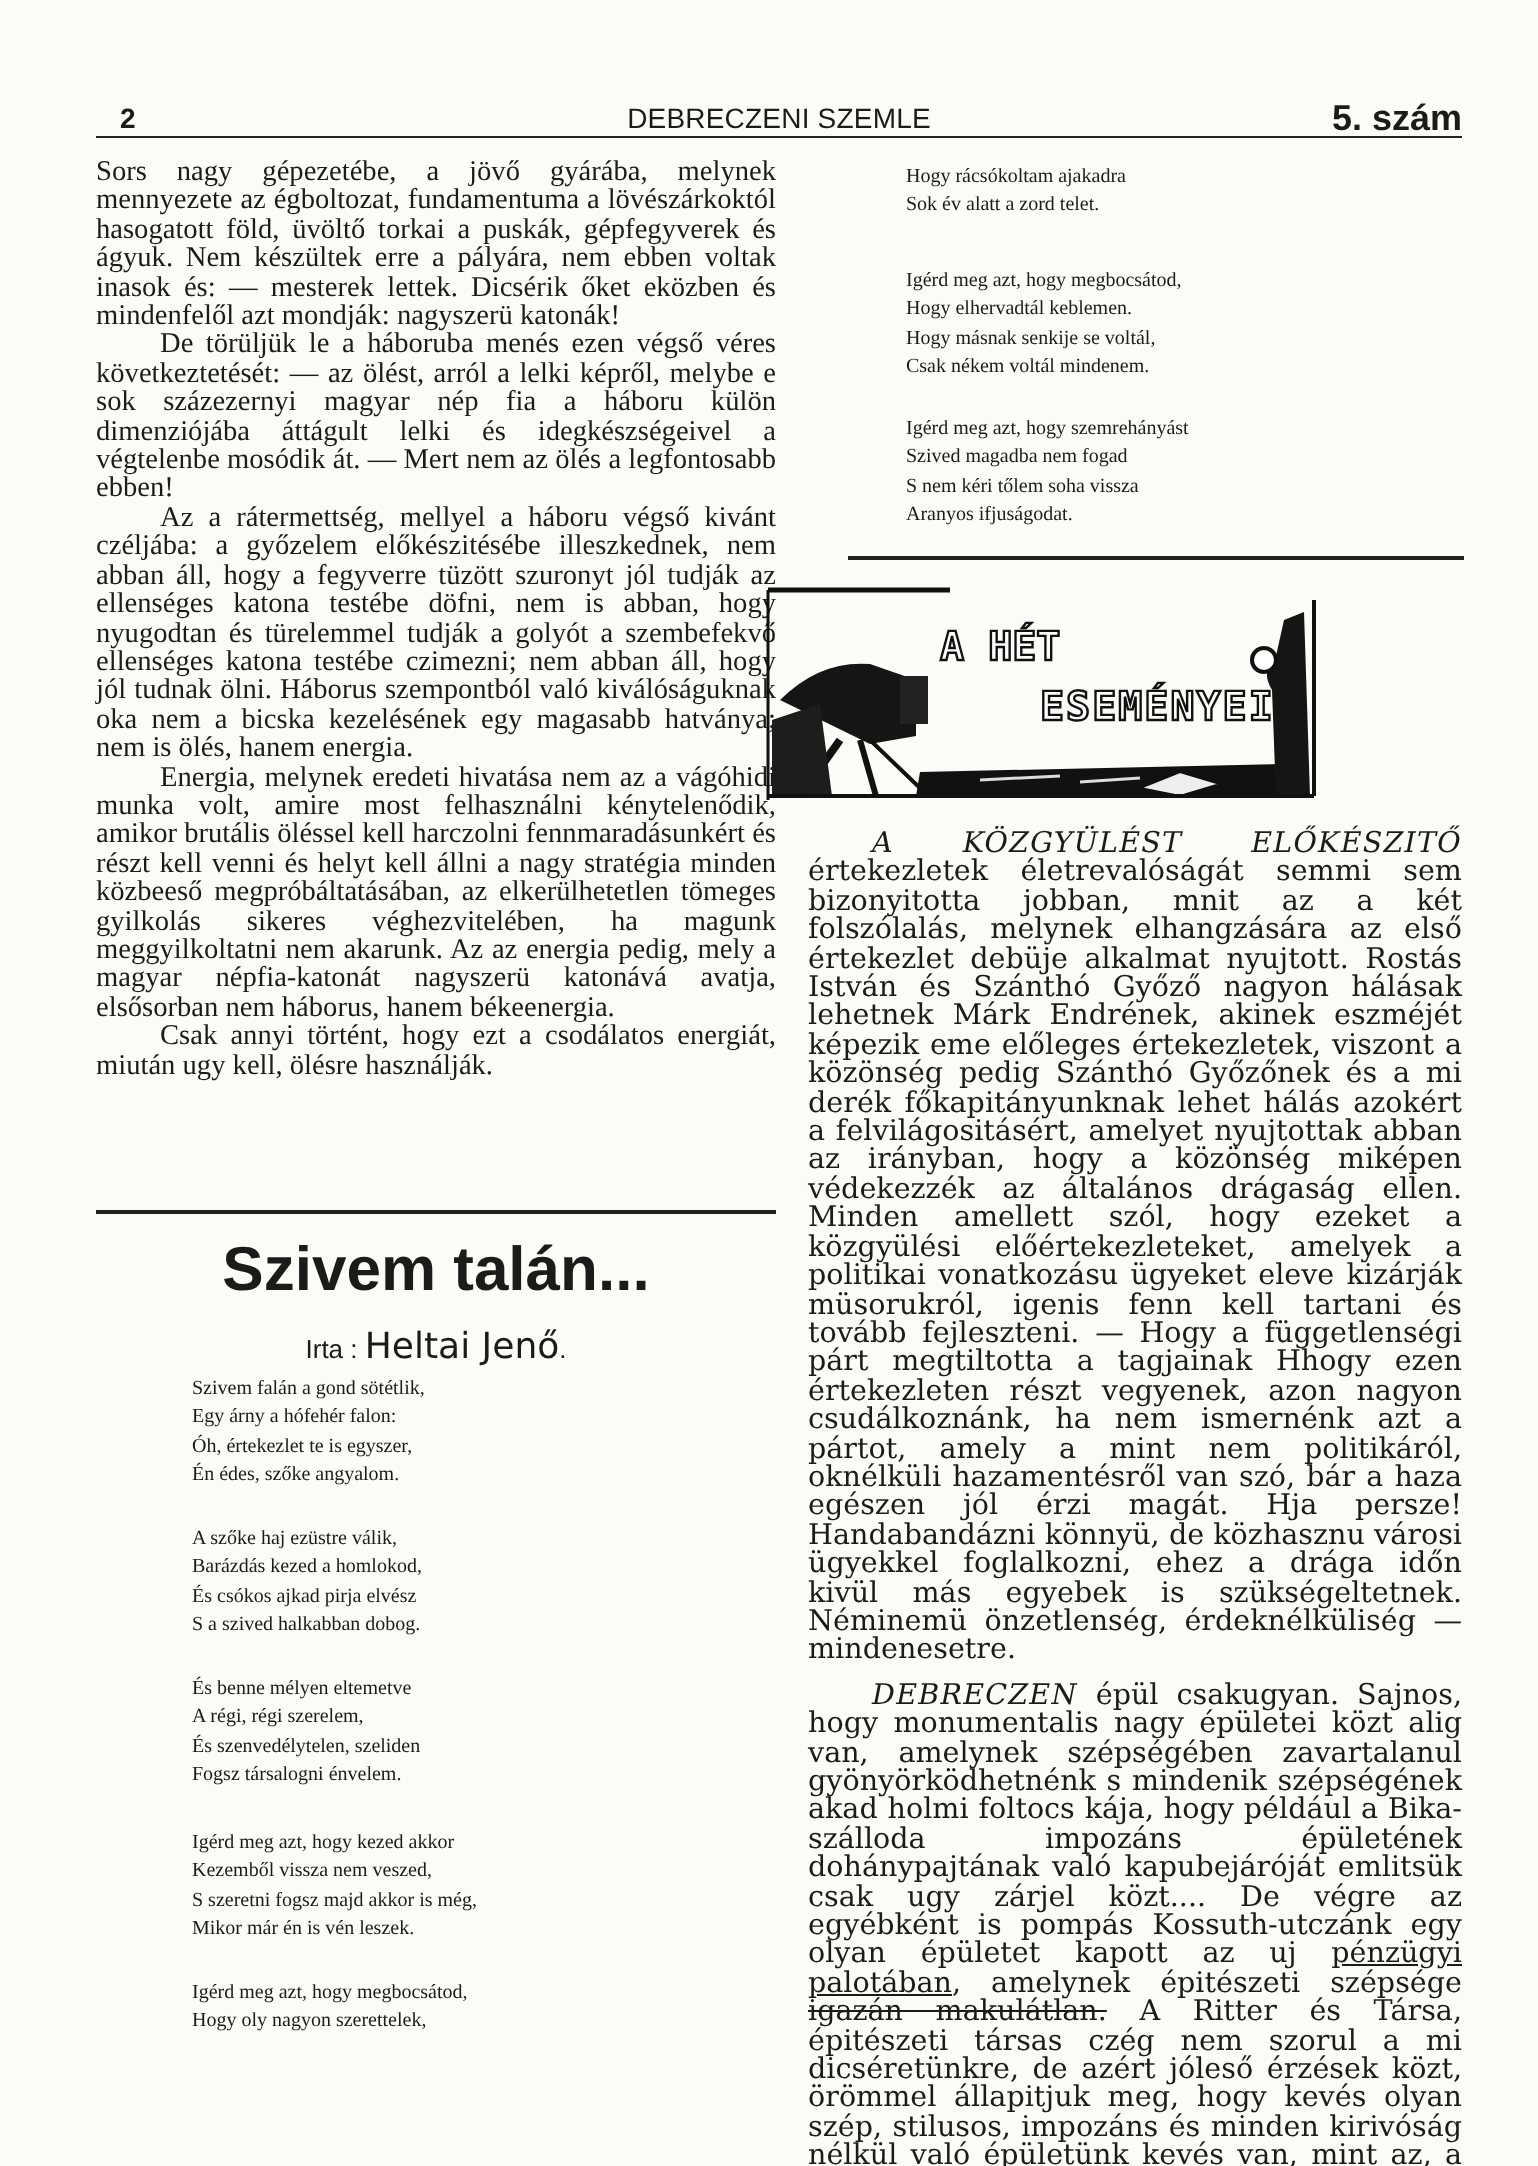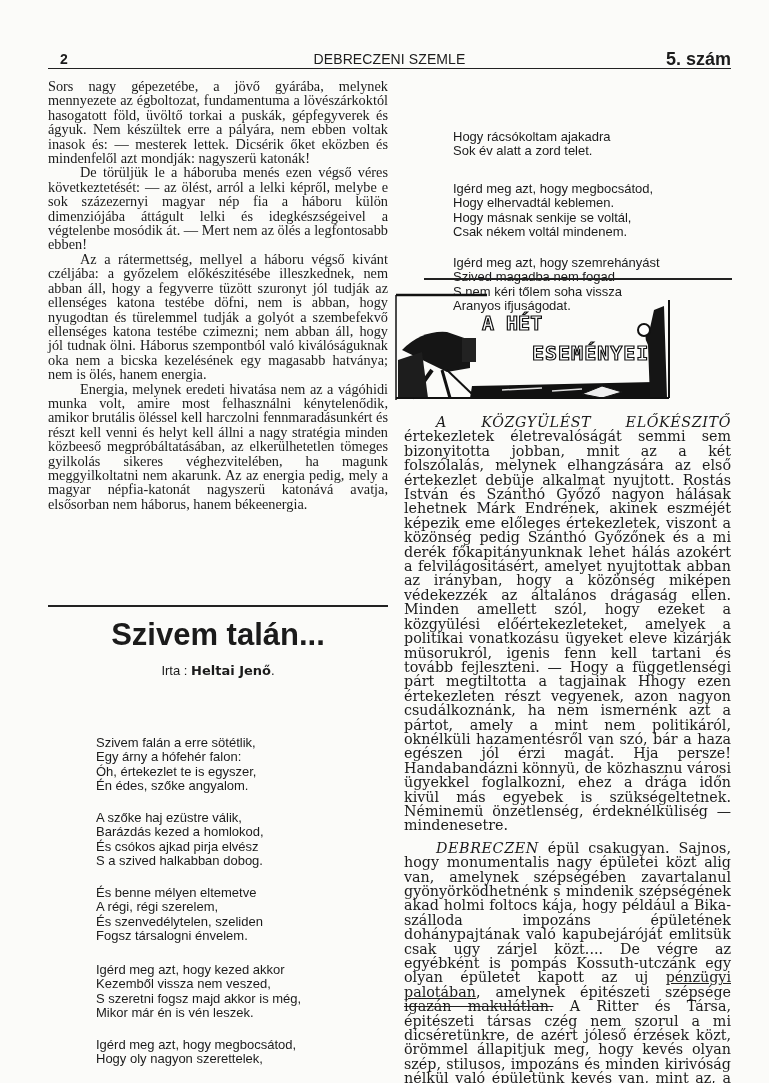--- a/index.html
+++ b/index.html
@@ -30,27 +30,27 @@
   .rule-right { left: 424px; top: 278px; width: 308px; }
 
   .poem-title {
     position: absolute; left: 48px; top: 620px; width: 340px; text-align: center;
     font-family: "Liberation Sans", "DejaVu Sans", sans-serif; font-weight: bold; font-size: 31px; line-height: 30px;
   }
   .poem-byline {
     position: absolute; left: 48px; top: 663px; width: 340px; text-align: center;
     font-family: "Liberation Sans", "DejaVu Sans", sans-serif; font-size: 13px;
   }
-  .poem-byline b { font-family: "DejaVu Sans", sans-serif; font-weight: bold; font-size: 13px; }
+  .poem-byline b { font-family: "DejaVu Sans", sans-serif; font-weight: normal; font-size: 18px; }
 
-  .stanza { position: absolute; font-size: 13px; line-height: 14.4px; font-family: Liberation Sans, sans-serif; margin-top: 48px; }
+  .stanza { position: absolute; font-size: 10px; line-height: 14.4px; font-family: Liberation Serif, serif; }
   .stanza div { white-space: nowrap; }
 
   .banner {
-    position: absolute; left: 392px; top: 290px; width: 280px; height: 110px;
+    position: absolute; left: 380px; top: 290px; width: 280px; height: 110px;
   }
   .banner svg { width: 100%; height: 100%; }
 
   .news { position: absolute; left: 404px; top: 415px; width: 327px; }
   .news .lead { font-style: italic; letter-spacing: 0.6px; }
   .news p.gap { margin-top: 8px; }
   .underline { text-decoration: underline; }
   .strike { text-decoration: line-through; }
 </style>
 </head>
@@ -60,32 +60,33 @@
   <span class="page-no">2</span>
   <span class="title">DEBRECZENI SZEMLE</span>
   <span class="issue">5. szám</span>
 </div>
 
 <div class="col col-left prose">
   <p>Sors nagy gépezetébe, a jövő gyárába, melynek mennyezete az égboltozat, fundamentuma a lövészárkoktól hasogatott föld, üvöltő torkai a puskák, gépfegyverek és ágyuk. Nem készültek erre a pályára, nem ebben voltak inasok és: — mesterek lettek. Dicsérik őket eközben és mindenfelől azt mondják: nagyszerü katonák!</p>
   <p class="indent">De törüljük le a háboruba menés ezen végső véres következtetését: — az ölést, arról a lelki képről, melybe e sok százezernyi magyar nép fia a háboru külön dimenziójába áttágult lelki és idegkészségeivel a végtelenbe mosódik át. — Mert nem az ölés a legfontosabb ebben!</p>
   <p class="indent">Az a rátermettség, mellyel a háboru végső kivánt czéljába: a győzelem előkészitésébe illeszkednek, nem abban áll, hogy a fegyverre tüzött szuronyt jól tudják az ellenséges katona testébe döfni, nem is abban, hogy nyugodtan és türelemmel tudják a golyót a szembefekvő ellenséges katona testébe czimezni; nem abban áll, hogy jól tudnak ölni. Háborus szempontból való kiválóságuknak oka nem a bicska kezelésének egy magasabb hatványa; nem is ölés, hanem energia.</p>
   <p class="indent">Energia, melynek eredeti hivatása nem az a vágóhidi munka volt, amire most felhasználni kénytelenődik, amikor brutális öléssel kell harczolni fennmaradásunkért és részt kell venni és helyt kell állni a nagy stratégia minden közbeeső megpróbáltatásában, az elkerülhetetlen tömeges gyilkolás sikeres véghezvitelében, ha magunk meggyilkoltatni nem akarunk. Az az energia pedig, mely a magyar népfia-katonát nagyszerü katonává avatja, elsősorban nem háborus, hanem békeenergia.</p>
+  <p class="indent">Csak annyi történt, hogy ezt a csodálatos energiát, miután ugy kell, ölésre használják.</p>
 </div>
 
 <div class="rule rule-left"></div>
 
 <div class="poem-title">Szivem talán...</div>
 <div class="poem-byline">
   <span>Irta :</span>
   <b>Heltai Jenő</b>.
 </div>
 
 <div class="stanza" style="left:96px; top:688px;">
-  <div>Szivem falán a erre sötétlik,</div>
+  <div>Szivem falán a gond sötétlik,</div>
   <div>Egy árny a hófehér falon:</div>
   <div>Óh, értekezlet te is egyszer,</div>
   <div>Én édes, szőke angyalom.</div>
 </div>
 <div class="stanza" style="left:96px; top:763px;">
   <div>A szőke haj ezüstre válik,</div>
   <div>Barázdás kezed a homlokod,</div>
   <div>És csókos ajkad pirja elvész</div>
   <div>S a szived halkabban dobog.</div>
 </div>

